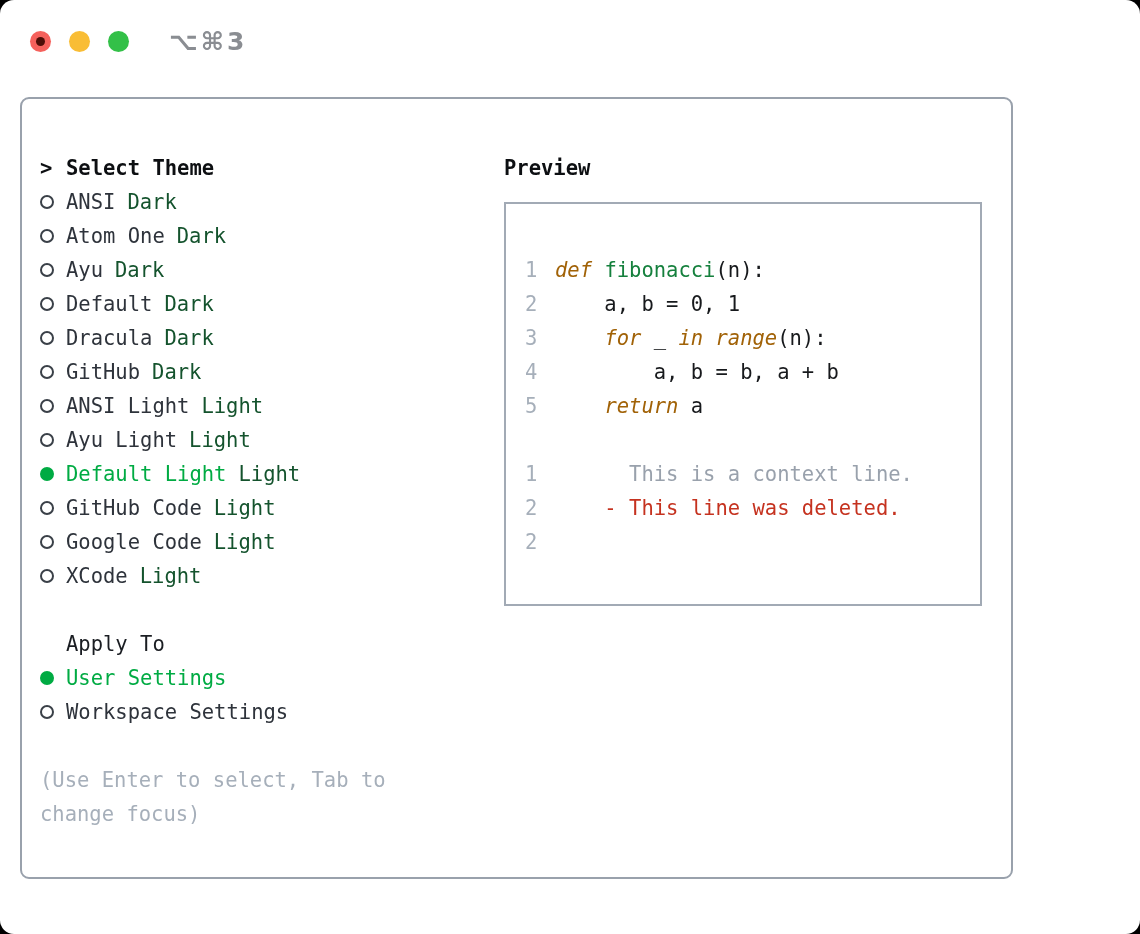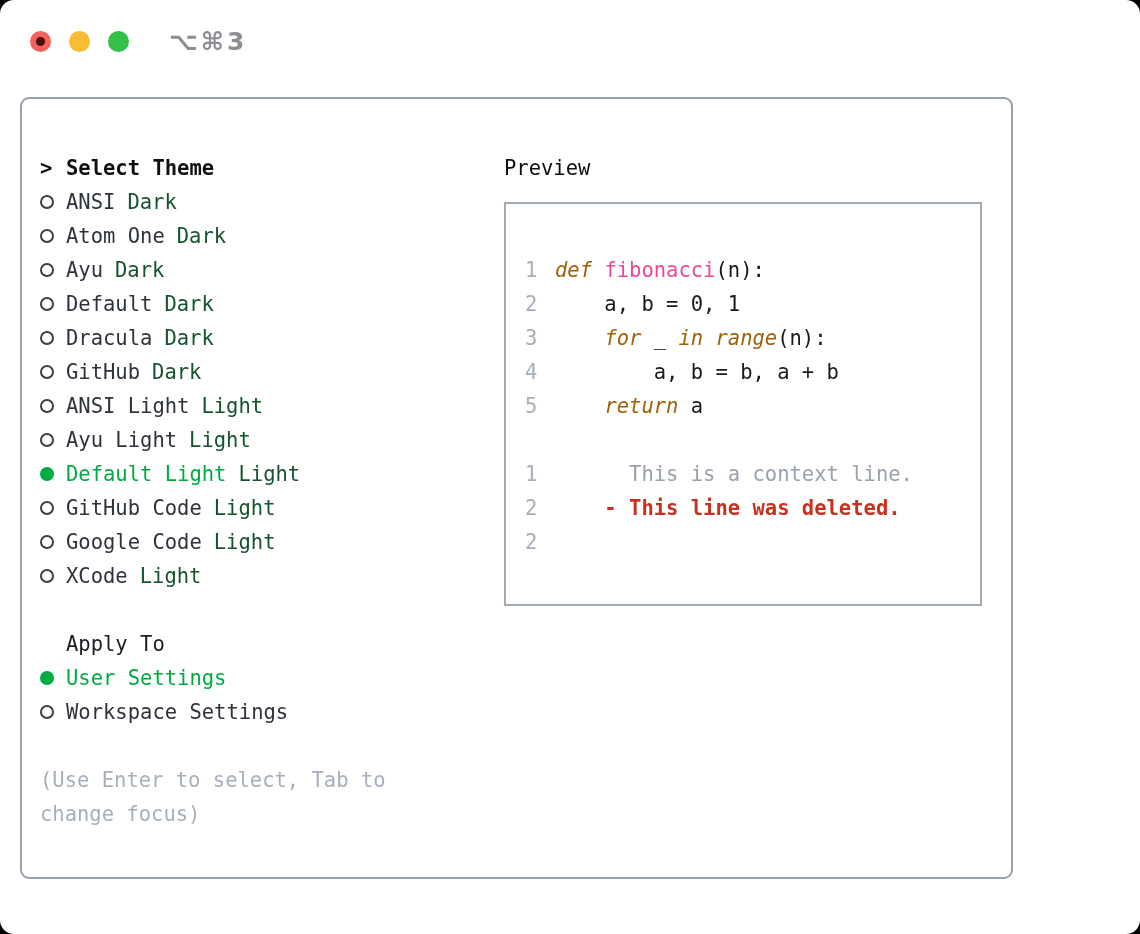--- a/index.html
+++ b/index.html
@@ -34,32 +34,32 @@
           border:2px solid #3a4048;border-radius:50%;margin-right:12px;}
   .header-text{font-weight:bold;color:#0d0f12;}
   .name{color:#2e333b;}
   .variant{color:#14532d;margin-left:12px;}
   .selected .bullet{background:#00ab43;border-color:#00ab43;}
   .selected .name{color:#00ab43;}
   .spacer{height:34px;}
   .apply-label{color:#1a1d22;}
   .hint{margin-top:0;width:420px;color:#a6afba;white-space:normal;}
   
-  .preview-label{height:34px;line-height:34px;font-weight:normal;color:#0d0f12;white-space:pre;}
+  .preview-label{height:34px;line-height:34px;font-weight:bold;color:#0d0f12;white-space:pre;}
   .preview-box{
     margin-top:17px;width:478px;height:404px;box-sizing:border-box;
     border:2px solid #a2aab5;padding:49px 0 0 19px;background:#fff;
   }
   .cl{display:flex;height:34px;line-height:34px;white-space:pre;}
   .ln{width:30px;flex:none;color:#a6afba;}
   .kw{color:#a16207;font-style:italic;}
-  .fn{color:#ec4899;}
+  .fn{color:#15803d;}
   .pl{color:#17191c;}
   .ctx{color:#99a1ac;}
-  .del{color:#c5321f;font-weight:bold;}
+  .del{color:#c5321f;}
   .add{color:#00b400;}
 </style>
 </head>
 <body>
 
 <div class="window">
 
   <div class="titlebar">
     <span class="light light-red">
         <span class="dot"></span>

